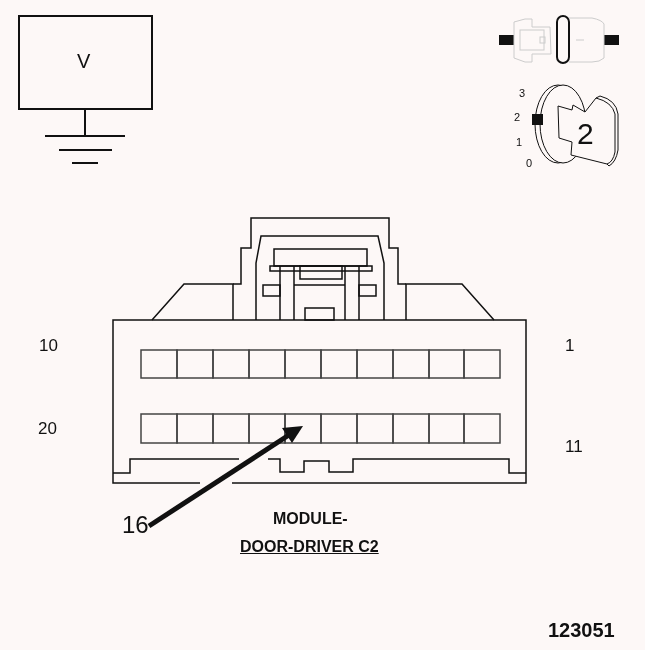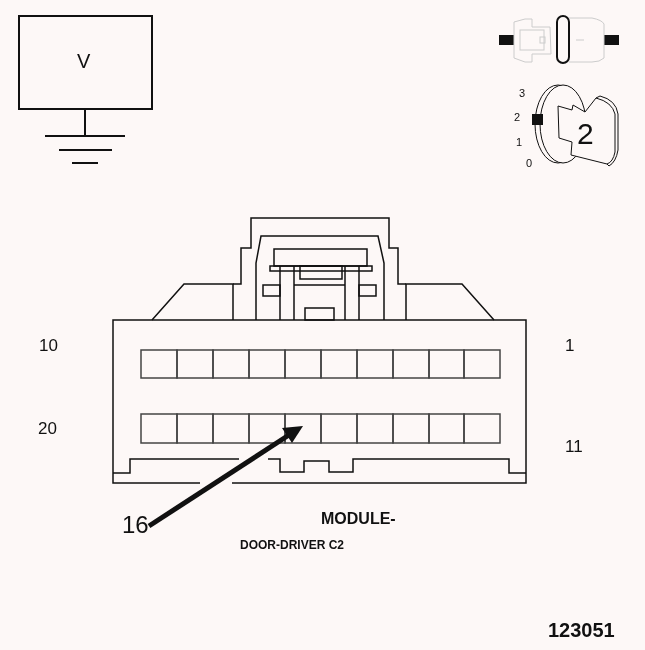--- a/index.html
+++ b/index.html
@@ -4,22 +4,22 @@
   <style>
     html, body { margin: 0; padding: 0; background: #fdf8f7; }
     body { width: 645px; height: 650px; position: relative; overflow: hidden; font-family: "Liberation Sans", sans-serif; }
     svg { position: absolute; left: 0; top: 0; }
     .lbl { position: absolute; color: #111; font-family: "Liberation Sans", sans-serif; white-space: nowrap; }
     .v-label { left: 77px; top: 50px; font-size: 20px; }
     .pin-lbl { font-size: 17px; }
     .key-num { font-size: 11px; }
     .key-big { left: 577px; top: 117px; font-size: 30px; }
     .callout { left: 122px; top: 511px; font-size: 24px; }
-    .title1 { left: 273px; top: 510px; font-size: 16px; font-weight: bold; margin-left: 48px; }
-    .title2 { left: 240px; top: 538px; font-size: 12px; font-weight: bold; }
+    .title1 { left: 273px; top: 510px; font-size: 16px; font-weight: bold; }
+    .title2 { left: 240px; top: 538px; font-size: 16px; font-weight: bold; text-decoration: underline; }
     .fig-id { left: 548px; top: 619px; font-size: 20px; font-weight: bold; }
   </style>
 </head>
 <body>
 
 <svg width="645" height="650" viewBox="0 0 645 650">
 
   <g stroke="#111" stroke-width="2" fill="none">
     <rect x="19" y="16" width="133" height="93"></rect>
     <line x1="85" y1="109" x2="85" y2="136"></line>

